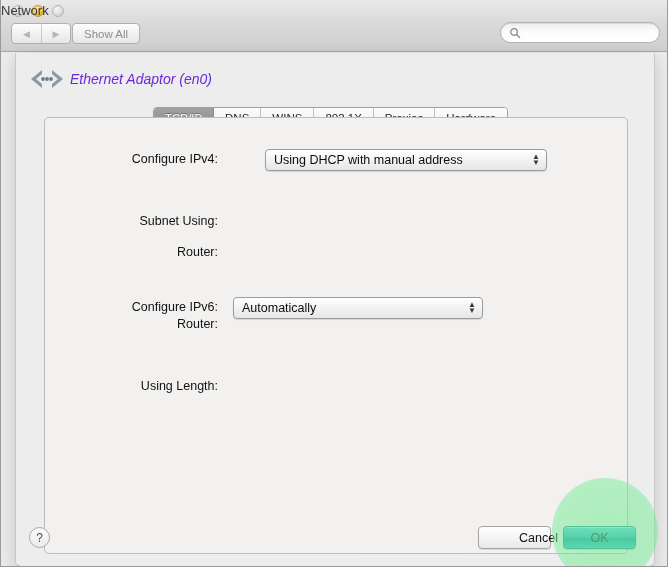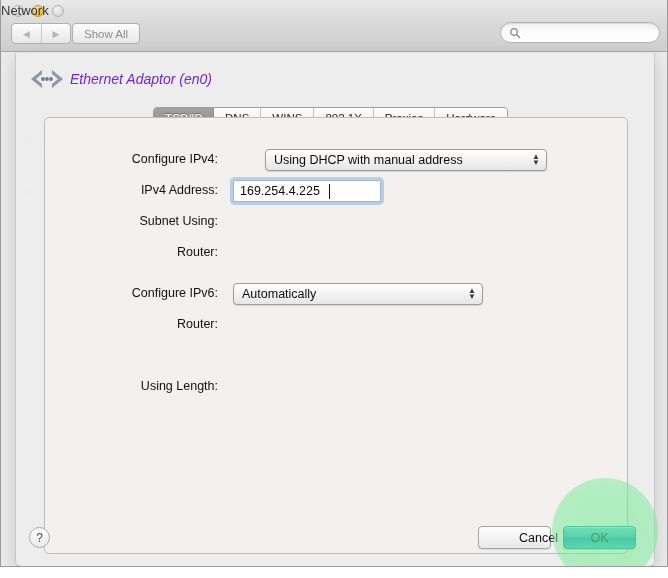--- a/index.html
+++ b/index.html
@@ -340,39 +340,32 @@
         <div class="flabel" style="right:411px;">Configure IPv4:</div>
         <div class="popup" style="left:188px; width:282px;margin-left:32px;">
           <span class="ptext">Using DHCP with manual address</span>
           <span class="steppers">
             <span>▲</span>
               <span>▼</span>
           </span>
         </div>
       </div>
 
-      <div class="frow" style="top:62px; left:0; width:584px;">
-        <div class="flabel" style="right:411px;">IPv4 Address:</div>
-        <div class="textfield" style="left:188px; width:148px;">
-          <span class="tval">169.254.4.225</span>
-          <span class="caret" style="left:95px;"></span>
-        </div>
-      </div>
 
       <div class="frow" style="top:93px; left:0; width:584px;">
         <div class="flabel" style="right:411px;">Subnet Using:</div>
         <div style="position:absolute; left:188px; top:3px; font-size:12.5px; color:#0d0d0d;"></div>
       </div>
 
       <div class="frow" style="top:124px; left:0; width:584px;">
         <div class="flabel" style="right:411px;">Router:</div>
         <div style="position:absolute; left:188px; top:3px; font-size:12.5px; color:#0d0d0d;"></div>
       </div>
 
-      <div class="frow" style="top:165px; left:0; width:584px;">
+      <div class="frow" style="top:179px; left:0; width:584px;">
         <div class="flabel" style="right:411px;">Configure IPv6:</div>
         <div class="popup" style="left:188px; width:250px;">
           <span class="ptext">Automatically</span>
           <span class="steppers">
             <span>▲</span>
               <span>▼</span>
           </span>
         </div>
       </div>
 

